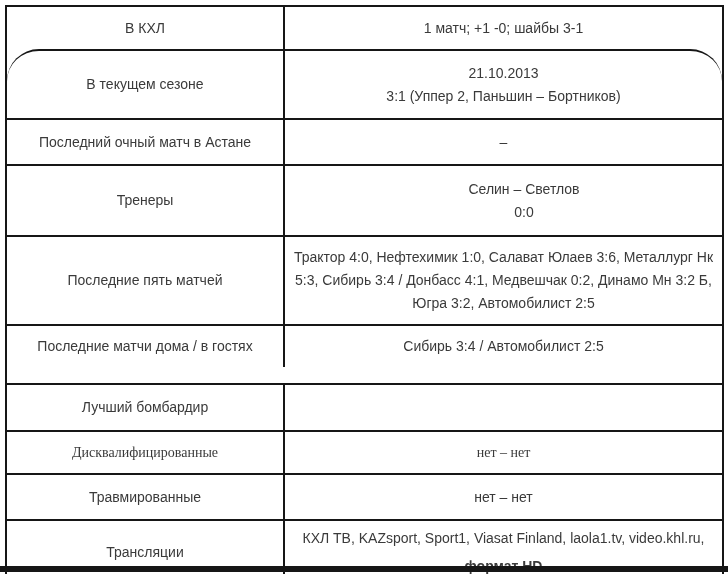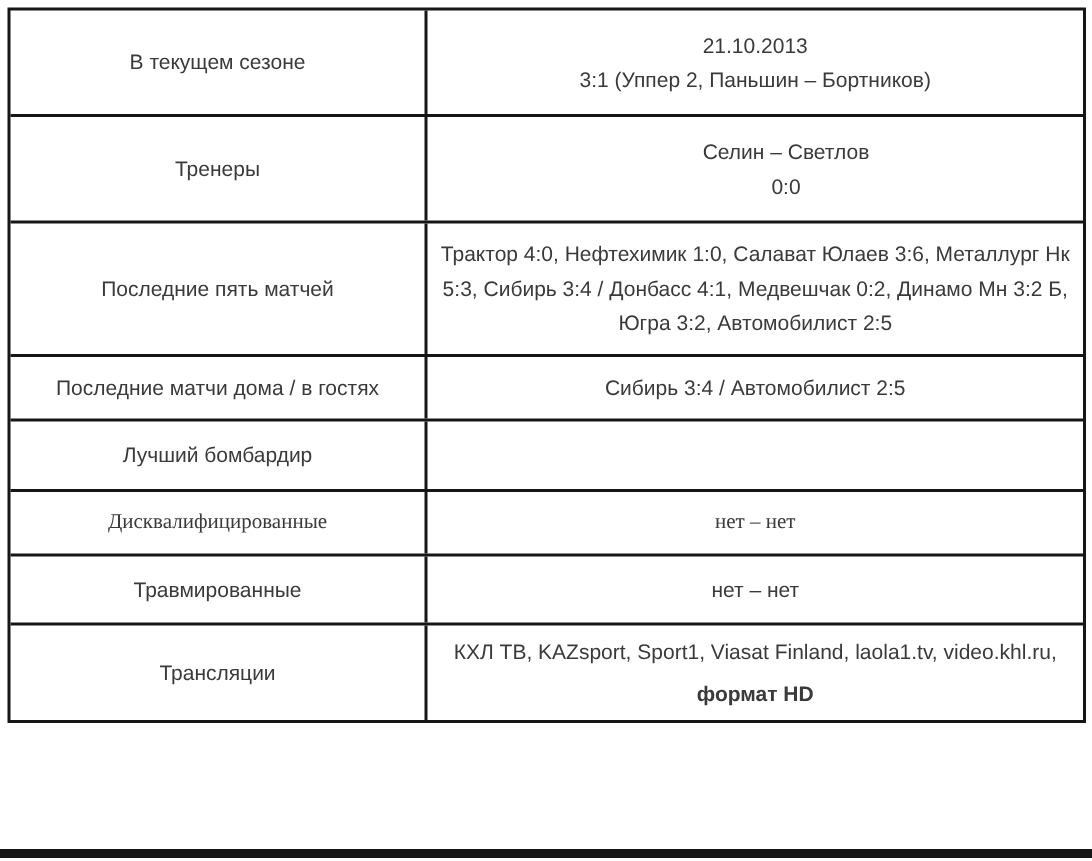--- a/index.html
+++ b/index.html
@@ -68,26 +68,40 @@
     width: 728px;
     height: 6px;
     background: var(--border, #161616);
   }
 </style>
 </head>
 <body>
 
 <div id="screen">
   <div class="tbl">
+      <div class="row" style="min-height: 42px;">
+    <div class="cell label">В КХЛ</div>
+    <div class="cell value">
+
+    <span class="line">1 матч; +1 -0; шайбы 3-1</span>
+        </div>
+  </div>
       <div class="row" style="min-height: 69px; border-radius: 32px;">
     <div class="cell label">В текущем сезоне</div>
     <div class="cell value">
 
     <span class="line">21.10.2013</span>
           <span class="line">3:1 (Уппер 2, Паньшин – Бортников)</span>
+        </div>
+  </div>
+      <div class="row" style="min-height: 46px;">
+    <div class="cell label">Последний очный матч в Астане</div>
+    <div class="cell value">
+
+    <span class="line">–</span>
         </div>
   </div>
       <div class="row" style="min-height: 71px; gap: 41px;">
     <div class="cell label">Тренеры</div>
     <div class="cell value">
 
     <span class="line">Селин – Светлов</span>
           <span class="line">0:0</span>
         </div>
   </div>
@@ -98,21 +112,21 @@
     <span class="line">Трактор 4:0, Нефтехимик 1:0, Салават Юлаев 3:6, Металлург Нк 5:3, Сибирь 3:4 / Донбасс 4:1, Медвешчак 0:2, Динамо Мн 3:2 Б, Югра 3:2, Автомобилист 2:5</span>
         </div>
   </div>
       <div class="row" style="min-height: 43px;">
     <div class="cell label">Последние матчи дома / в гостях</div>
     <div class="cell value">
 
     <span class="line">Сибирь 3:4 / Автомобилист 2:5</span>
         </div>
   </div>
-      <div class="row" style="min-height: 47px;">
+      <div class="row" style="min-height: 47px; margin-top: 16px;">
     <div class="cell label">Лучший бомбардир</div>
   </div>
       <div class="row" style="min-height: 43px; font-family: Liberation Serif, serif;">
     <div class="cell label">Дисквалифицированные</div>
     <div class="cell value">
 
     <span class="line">нет – нет</span>
         </div>
   </div>
       <div class="row" style="min-height: 46px;">

